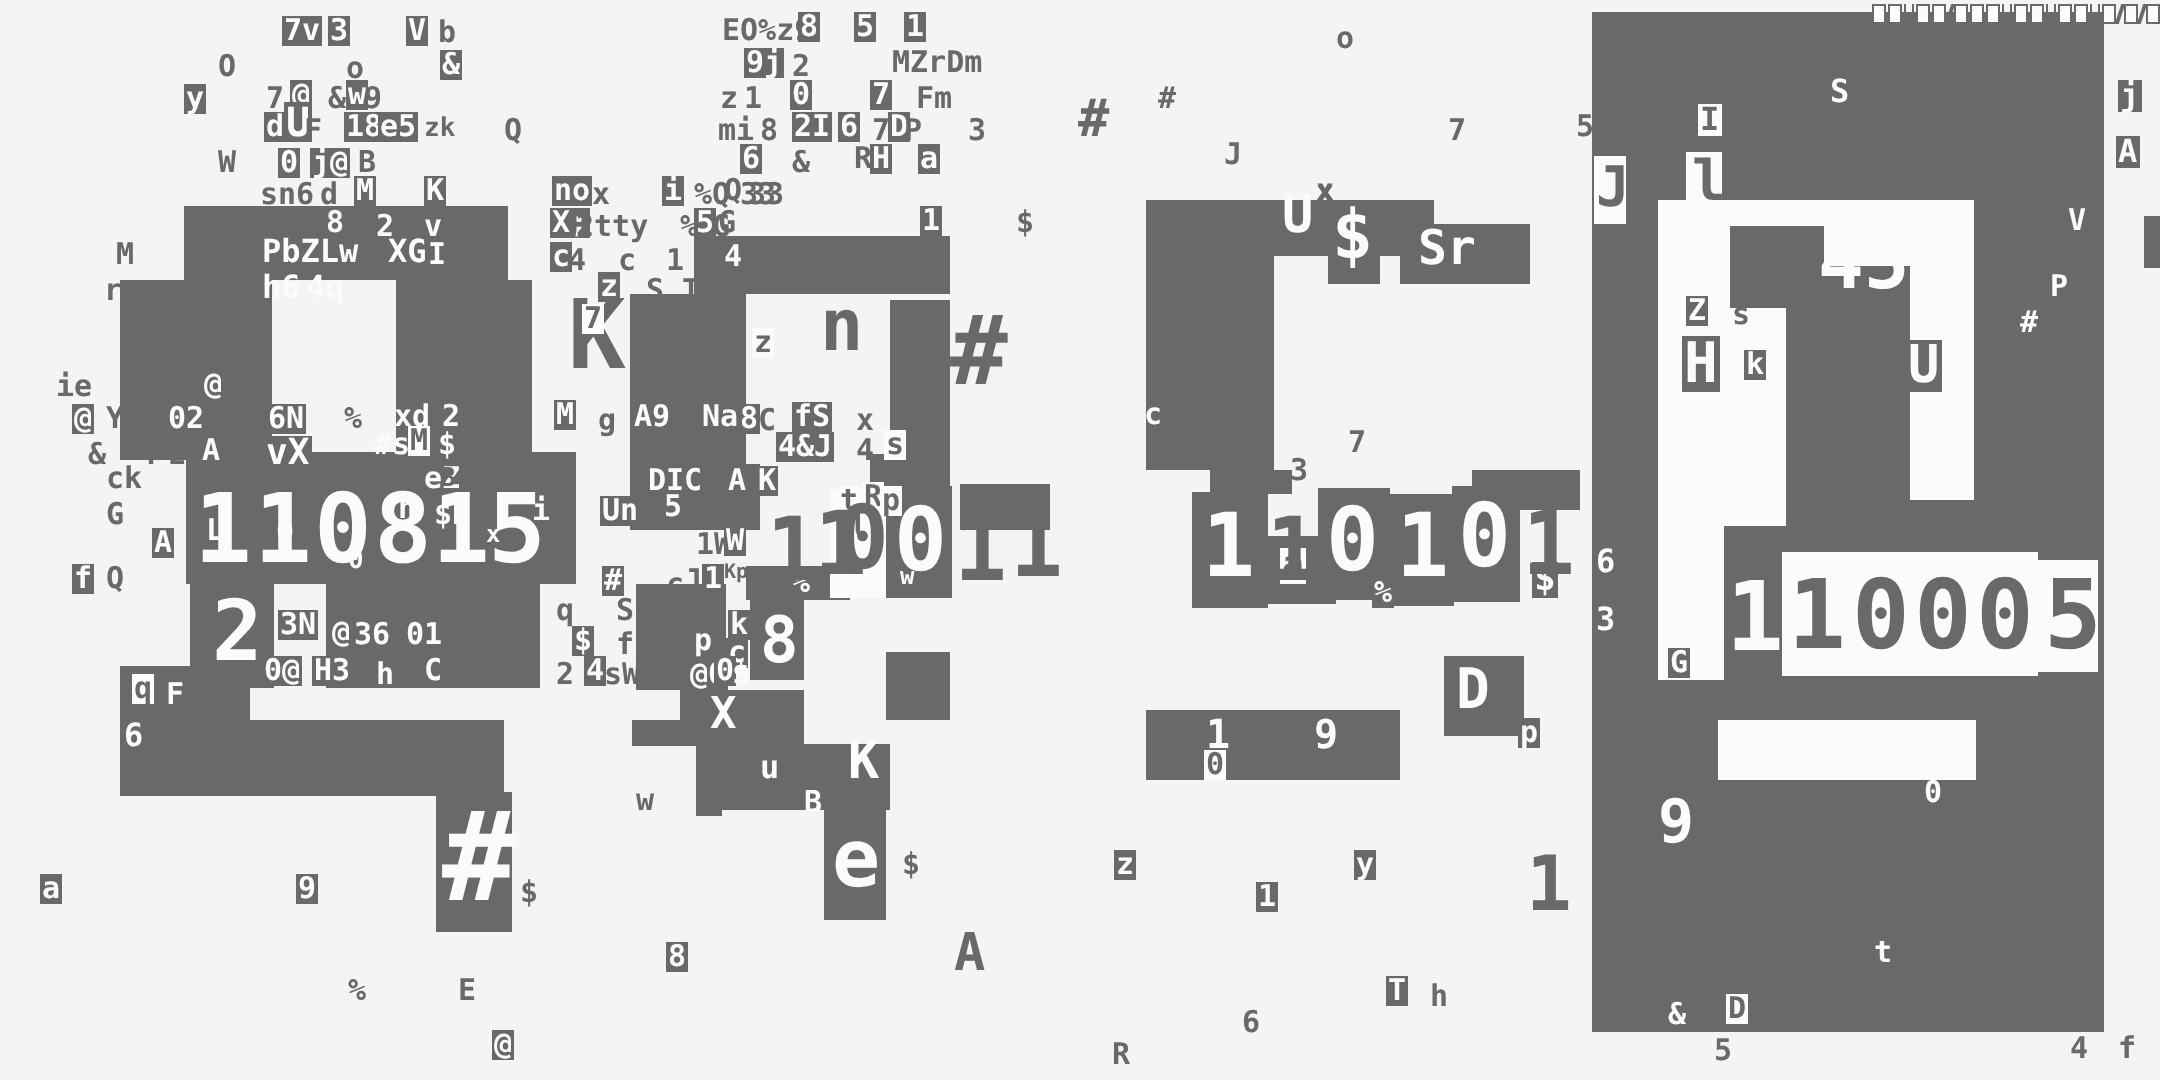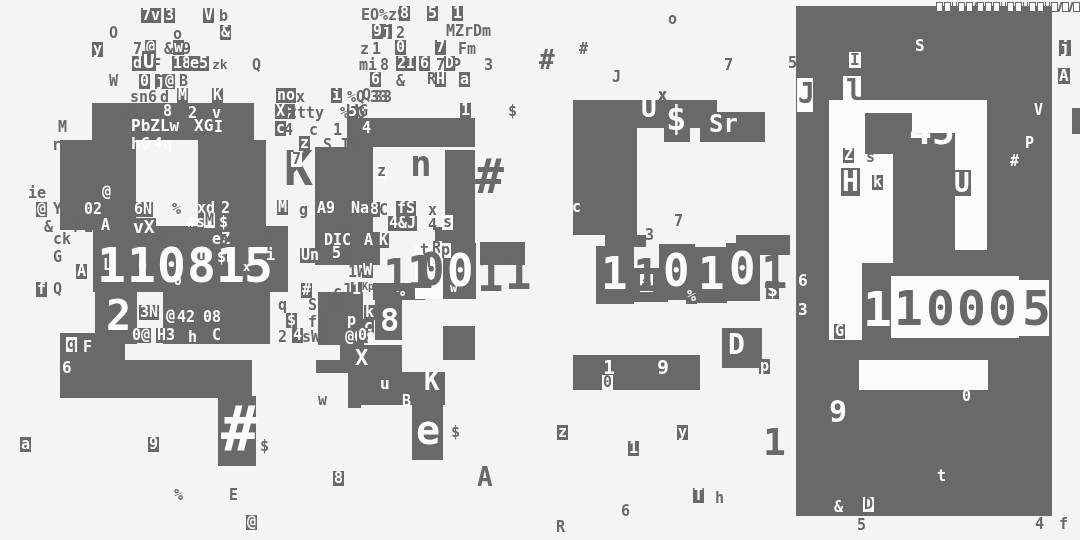--- a/index.html
+++ b/index.html
@@ -177,22 +177,22 @@
     <span class="ch s-g" style="left: 220px; top: 233px; font-size: 13px;">B</span>
     <span class="ch s-g" style="left: 264px; top: 233px; font-size: 14px;">i</span>
     <span class="ch s-c" style="left: 216px; top: 250px; font-size: 15px;">$H</span>
     <span class="ch s-g" style="left: 228px; top: 261px; font-size: 12px;">x</span>
     <span class="ch s-w" style="left: 103px; top: 258px; font-size: 15px;">L</span>
     <span class="ch s-w" style="left: 138px; top: 259px; font-size: 15px;">0</span>
     <span class="ch s-w" style="left: 243px; top: 261px; font-size: 12px;">x</span>
     <span class="ch s-w" style="left: 106px; top: 295px; font-size: 42px;">2</span>
     <span class="ch s-c" style="left: 139px; top: 305px; font-size: 15px;">3N</span>
     <span class="ch s-c" style="left: 165px; top: 309px; font-size: 15px;">@</span>
-    <span class="ch s-w" style="left: 177px; top: 310px; font-size: 15px;">42</span>
-    <span class="ch s-w" style="left: 203px; top: 310px; font-size: 15px;">08</span>
+    <span class="ch s-w" style="left: 177px; top: 310px; font-size: 15px;">36</span>
+    <span class="ch s-w" style="left: 203px; top: 310px; font-size: 15px;">01</span>
     <span class="ch s-c" style="left: 131px; top: 328px; font-size: 15px;">0@</span>
     <span class="ch s-c" style="left: 156px; top: 328px; font-size: 15px;">H3</span>
     <span class="ch s-w" style="left: 188px; top: 330px; font-size: 15px;">h</span>
     <span class="ch s-c" style="left: 211px; top: 328px; font-size: 15px;">C</span>
     <span class="ch s-p" style="left: 66px; top: 337px; font-size: 15px;">q</span>
     <span class="ch s-w" style="left: 83px; top: 340px; font-size: 15px;">F</span>
     <span class="ch s-w" style="left: 62px; top: 360px; font-size: 16px;">6</span>
     <span class="ch s-w" style="left: 221px; top: 398px; font-size: 62px;">#</span>
     <span class="ch s-c" style="left: 20px; top: 437px; font-size: 15px;">a</span>
     <span class="ch s-c" style="left: 148px; top: 437px; font-size: 15px;">9</span>

